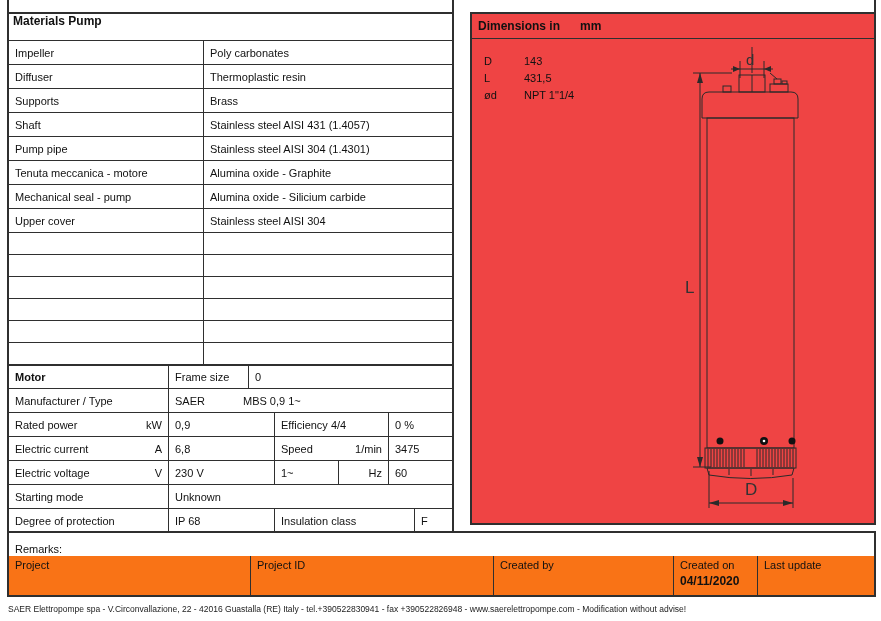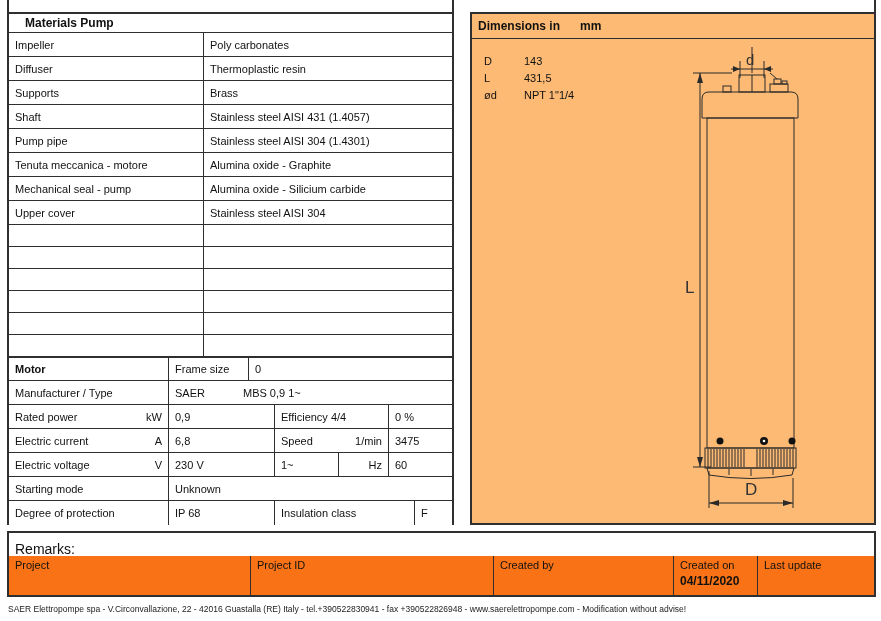--- a/index.html
+++ b/index.html
@@ -6,54 +6,54 @@
   html,body { width: 881px; height: 621px; background: #ffffff;
     font-family: "Liberation Sans", sans-serif; color: #111; position: relative; overflow: hidden; }
 
   .stub { position: absolute; top: 0; width: 2px; height: 13px; background: #2f2f2f; }
 
   
   .lefttable { position: absolute; left: 7px; top: 12px; width: 447px;
     border: 2px solid #2f2f2f; border-bottom: none; background: #fff; }
   .tr { display: flex; border-bottom: 1px solid #2f2f2f; align-items: stretch; }
   .tr > div { display: flex; align-items: center; overflow: hidden; white-space: nowrap; }
-  .th-row { height: 19px; font-weight: bold; font-size: 12px; padding-left: 16px; align-items: center; }
+  .th-row { height: 27px; font-weight: bold; font-size: 12px; padding-left: 4px; }
   .mat-row { height: 24px; font-size: 11px; }
   .empty-row { height: 22px; }
   .motor-row { height: 24px; font-size: 11px; }
   .cell { border-right: 1px solid #2f2f2f; padding: 0 6px; }
   .cell.last { border-right: none; flex: 1; text-align: center; }
   .lbl-unit { justify-content: space-between; }
   .w195 { width: 195px; }
   .w160 { width: 160px; }
   .w106 { width: 106px; }
   .w114 { width: 114px; }
   .w140 { width: 140px; }
   .w80  { width: 80px;  }
   .w64  { width: 64px;  }
   .w50  { width: 50px; justify-content: flex-end; }
   .bold { font-weight: bold; font-size: 11px; }
   .sect-top { border-top: 1px solid #2f2f2f; }
   .brandgap { margin-right: 38px; }
 
   
   .dimbox { position: absolute; left: 470px; top: 12px; width: 406px; height: 513px;
-    border: 2px solid #2f2f2f; background: #fdba74; }
+    border: 2px solid #2f2f2f; background: #ef4444; }
   .dimbox-header { height: 25px; border-bottom: 1px solid #2f2f2f; display: flex;
     align-items: center; padding-left: 6px; font-weight: bold; font-size: 12px; }
   .dimbox-header .unit { margin-left: 20px; }
   .dimlist { position: absolute; left: 12px; top: 38px; font-size: 11px; }
   .dimlist .drow { display: flex; height: 17px; align-items: center; }
   .dimlist .dlab { width: 40px; }
   .drawing { position: absolute; left: 205px; top: 31px; }
 
   
   .remarksrow { position: absolute; left: 7px; top: 531px; width: 869px; height: 35px;
     border: 2px solid #2f2f2f; display: flex; align-items: center; padding-left: 6px;
-    font-size: 14px; background: #fff; }
+    font-size: 11px; background: #fff; }
   .projectstrip { position: absolute; left: 7px; top: 556px; width: 869px; height: 41px;
     border: 2px solid #2f2f2f; border-top: none; background: #f97316; display: flex; }
   .pcell { border-right: 1px solid #2f2f2f; font-size: 11px; padding: 3px 6px; }
   .pcell.last { border-right: none; flex: 1; }
   .pw242 { width: 242px; }
   .pw243 { width: 243px; }
   .pw180 { width: 180px; }
   .pw84  { width: 84px; }
   .pdate { font-weight: bold; font-size: 12px; margin-top: 3px; }
 

